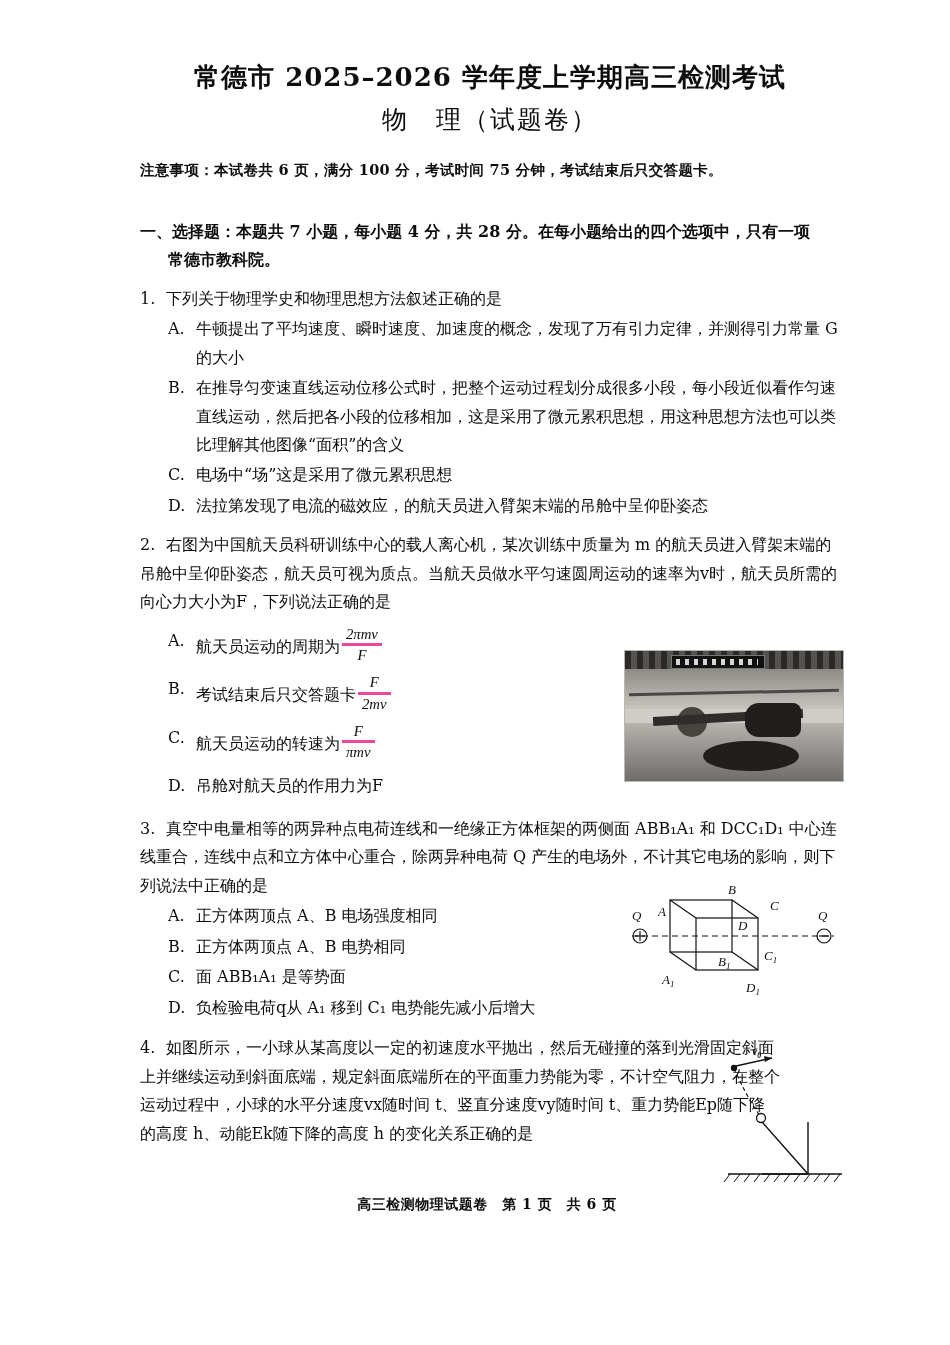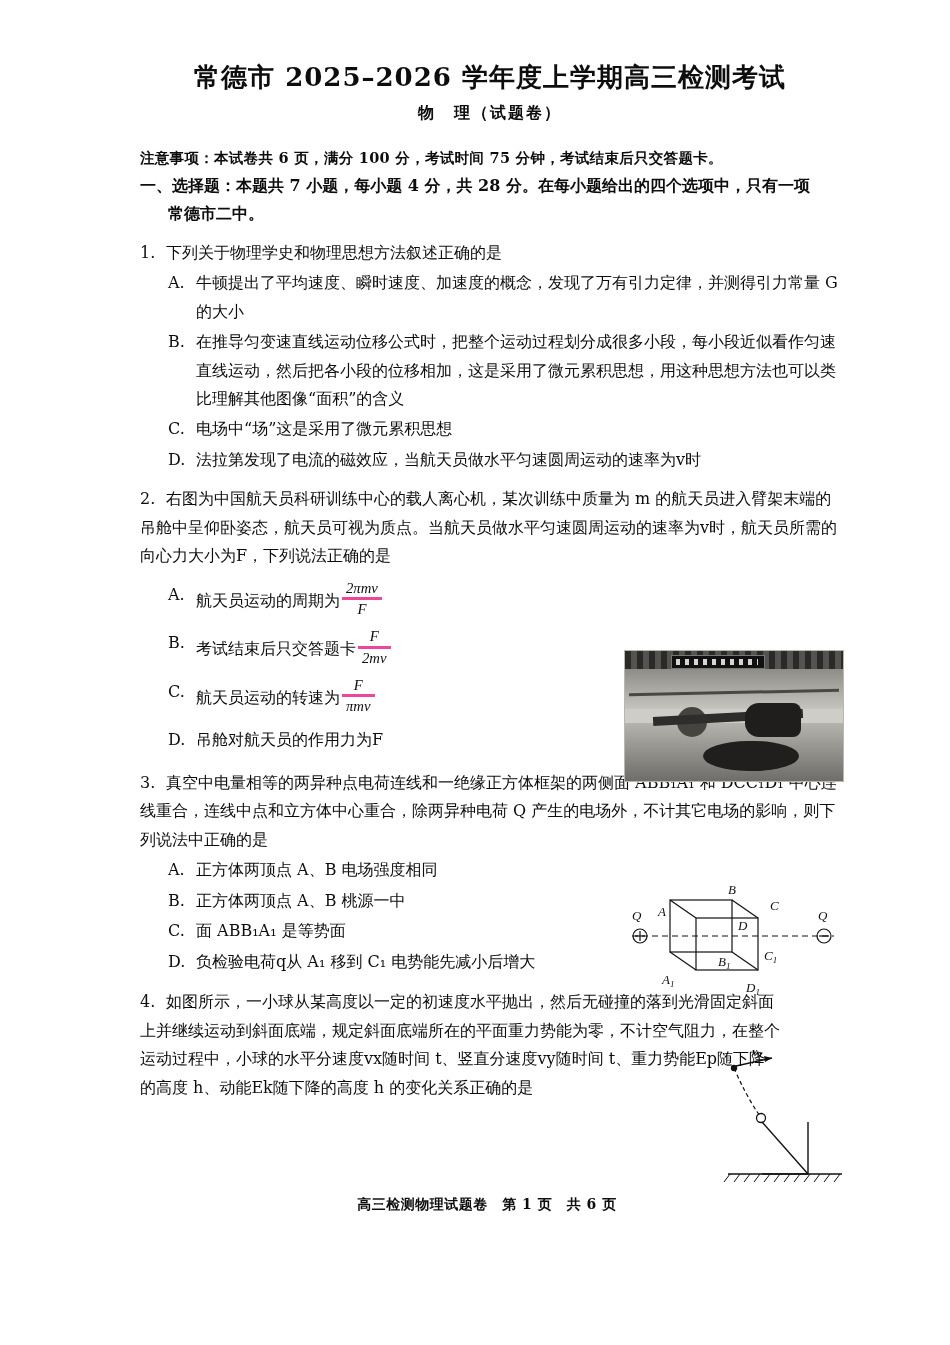--- a/index.html
+++ b/index.html
@@ -31,35 +31,36 @@
   .title {
     text-align: center;
     font-size: 26px;
     font-weight: bold;
     letter-spacing: 1px;
     line-height: 1.35;
     font-family: "DejaVu Serif", serif;
   }
   .subtitle {
     text-align: center;
-    font-size: 16px;
-    font-weight: bold;
+    font-size: 25px;
+    font-weight: normal;
     letter-spacing: 2px;
     margin-top: 8px;
     font-family: "DejaVu Serif", serif;
   }
   .meta {
     margin-top: 20px;
     font-size: 14.5px;
     font-weight: bold;
     line-height: 1.9;
     letter-spacing: 0.3px;
     font-family: "DejaVu Serif", serif;
   }
   .sec-head {
+    margin-top: 34px;
     font-size: 16px;
     font-weight: bold;
     line-height: 1.75;
     font-family: "DejaVu Serif", serif;
   }
   .sec-head .l2 { display:block; margin-left: 28px; }
   .q {
     margin-top: 11px;
     font-size: 16px;
     line-height: 1.78;
@@ -199,21 +200,21 @@
     <div class="subtitle">物　理（试题卷）</div>
 
     <div class="meta">
       <div>
         <span>注意事项：</span><span>本试卷共 6 页，满分 100 分，考试时间 75 分钟，考试结束后只交答题卡。</span>
       </div>
     </div>
 
     <div class="sec-head">
       <span>一、选择题：本题共 7 小题，每小题 4 分，共 28 分。在每小题给出的四个选项中，只有一项</span>
-      <span class="l2">常德市二中。</span>
+      <span class="l2">常德市教科院。</span>
     </div>
 
     <div class="q">
       <span class="num">1.</span>
       <span class="body">下列关于物理学史和物理思想方法叙述正确的是</span>
     </div>
     <div class="opts">
       <div class="opt">
         <span class="lab">A.</span>
         <span>牛顿提出了平均速度、瞬时速度、加速度的概念，发现了万有引力定律，并测得引力常量 G 的大小</span>
@@ -221,21 +222,21 @@
       <div class="opt">
         <span class="lab">B.</span>
         <span>在推导匀变速直线运动位移公式时，把整个运动过程划分成很多小段，每小段近似看作匀速直线运动，然后把各小段的位移相加，这是采用了微元累积思想，用这种思想方法也可以类比理解其他图像“面积”的含义</span>
       </div>
       <div class="opt">
         <span class="lab">C.</span>
         <span>电场中“场”这是采用了微元累积思想</span>
       </div>
       <div class="opt">
         <span class="lab">D.</span>
-        <span>法拉第发现了电流的磁效应，当航天员做水平匀速圆周运动的速率为v时</span>
+        <span>法拉第发现了电流的磁效应，的航天员进入臂架末端的吊舱中呈仰卧姿态</span>
       </div>
     </div>
 
     <div class="q">
       <span class="num">2.</span>
       <span class="body">右图为中国航天员科研训练中心的载人离心机，某次训练中质量为 m 的航天员进入臂架末端的吊舱中呈仰卧姿态，航天员可视为质点。当航天员做水平匀速圆周运动的速率为v时，航天员所需的向心力大小为F，下列说法正确的是</span>
     </div>
     <div class="opts" style="width:400px;">
       <div class="opt tall">
         <span class="lab">A.</span>
@@ -259,21 +260,21 @@
       <span class="num">3.</span>
       <span class="body">真空中电量相等的两异种点电荷连线和一绝缘正方体框架的两侧面 ABB₁A₁ 和 DCC₁D₁ 中心连线重合，连线中点和立方体中心重合，除两异种电荷 Q 产生的电场外，不计其它电场的影响，则下列说法中正确的是</span>
     </div>
     <div class="opts" style="width:400px;">
       <div class="opt">
         <span class="lab">A.</span>
         <span>正方体两顶点 A、B 电场强度相同</span>
       </div>
       <div class="opt">
         <span class="lab">B.</span>
-        <span>正方体两顶点 A、B 桃源一中</span>
+        <span>正方体两顶点 A、B 电势相同</span>
       </div>
       <div class="opt">
         <span class="lab">C.</span>
         <span>面 ABB₁A₁ 是等势面</span>
       </div>
       <div class="opt">
         <span class="lab">D.</span>
         <span>负检验电荷q从 A₁ 移到 C₁ 电势能先减小后增大</span>
       </div>
     </div>

